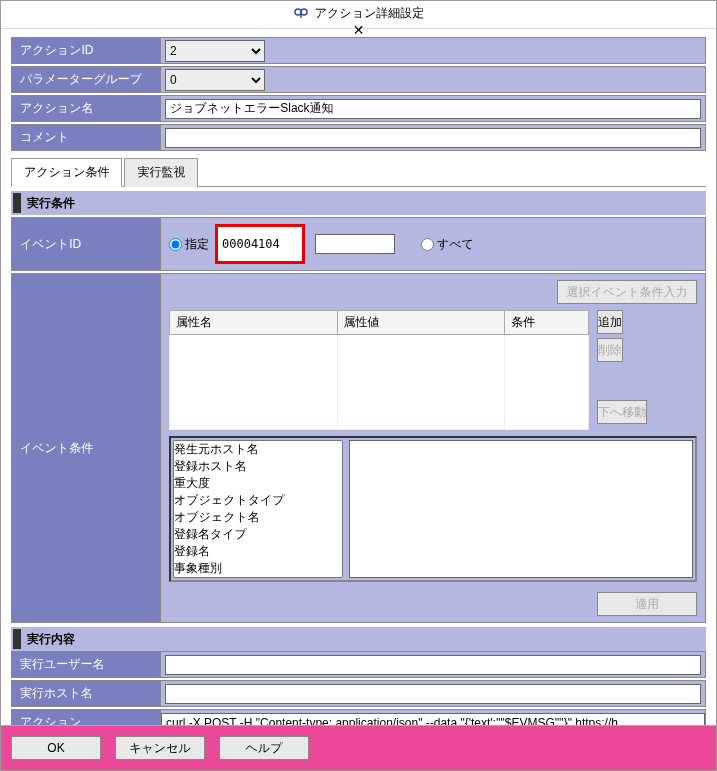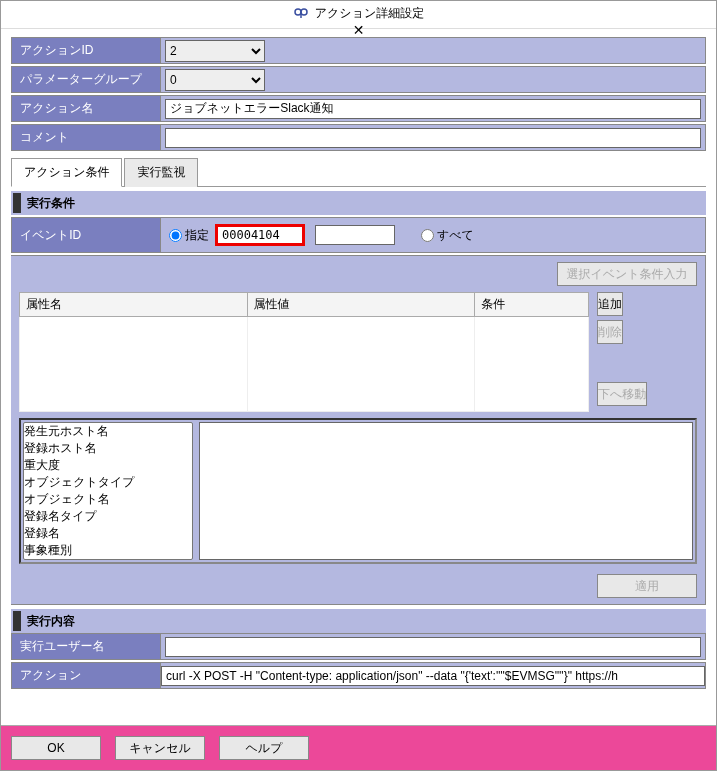--- a/index.html
+++ b/index.html
@@ -124,21 +124,21 @@
     background: #b4b8e0;
     border: 1px solid #888;
     border-left: none;
     padding: 6px 8px;
     display: flex;
     flex-direction: column;
     gap: 6px;
   }
   .radio-lbl { display: flex; align-items: center; gap: 3px; }
   .hl-input {
-    width: 90px; height: 22px;
+    width: 90px; height: 40px;
     border: 3px solid #e00;
     padding: 0 4px;
     font-family: monospace;
     font-size: 12px;
     background: #fff;
   }
   .plain-input {
     border: 1px solid #666;
     height: 20px; background: #fff;
   }
@@ -274,20 +274,21 @@
         <input type="text" class="hl-input" value="00004104" style="">
         <input type="text" class="plain-input" style="width: 80px; margin-left: 4px;">
         <label class="radio-lbl" style="margin-left:20px">
           <input type="radio" name="evid" style="">
           <span>すべて</span>
         </label>
       </div>
     </div>
 
     <div class="event-cond" style="margin-top:2px">
+      <div class="left">イベント条件</div>
       <div class="right">
         <div style="display:flex;justify-content:flex-end">
           <button class="std" style="width:140px" disabled="">選択イベント条件入力</button>
         </div>
         <div class="cond-body">
           <div class="cond-main">
             <table class="attr">
               <thead>
                   <tr>
                 <th style="width:40%">属性名</th>
@@ -336,20 +337,26 @@
     </div>
 
     <div class="exec-section">
       <div class="row">
         <div class="row-label">実行ユーザー名</div>
         <div class="row-value plain">
             <input type="text" value="" style="">
           </div>
       </div>
       <div class="row">
+        <div class="row-label">実行ホスト名</div>
+        <div class="row-value plain">
+            <input type="text" value="" style="">
+          </div>
+      </div>
+      <div class="row">
         <div class="row-label">アクション</div>
         <div class="row-value plain" style="padding:0">
           <input type="text" class="hl-action" value="curl -X POST -H &quot;Content-type: application/json&quot; --data &quot;{'text':'&quot;'$EVMSG'&quot;'}&quot; https://h" style="">
         </div>
       </div>
 
     </div>
 
   </div>
 

